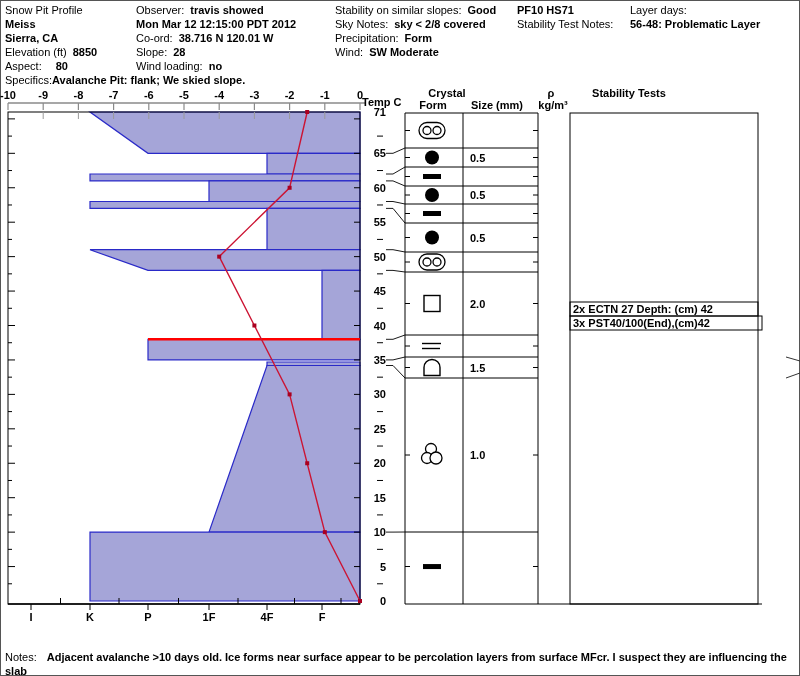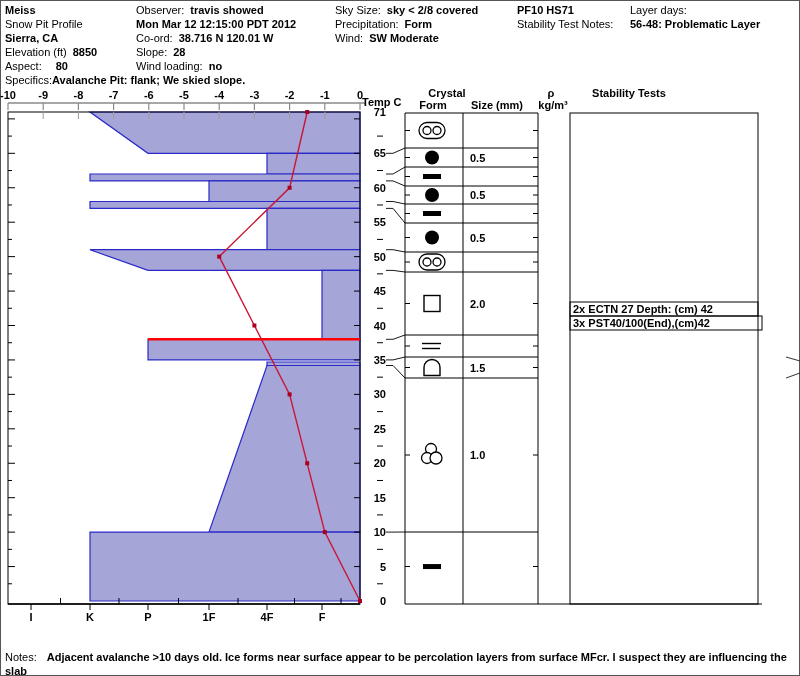--- a/index.html
+++ b/index.html
@@ -14,38 +14,39 @@
   svg{position:absolute;left:0;top:0;}
   svg text{font-family:"Liberation Sans",sans-serif;font-size:11px;}
   svg text.b{font-weight:bold;}
 </style>
 </head>
 <body>
 
 <div id="frame"></div>
 
 <div class="hcol" style="left:5px;top:3px;">
+  <div><span class="lbl">Snow Pit Profile</span></div>
   <div><span class="val">Meiss</span></div>
-  <div><span class="lbl">Snow Pit Profile</span></div>
   <div><span class="val">Sierra, CA</span></div>
   <div><span class="lbl">Elevation (ft)</span><span class="sp"></span><span class="val">8850</span></div>
   <div><span class="lbl">Aspect:</span><span class="sp" style="width:14px;"></span><span class="val">80</span></div>
   <div><span class="lbl">Specifics:</span><span class="val">Avalanche Pit: flank; We skied slope.</span></div>
 </div>
 
 <div class="hcol" style="left:136px;top:3px;">
   <div><span class="lbl">Observer:</span><span class="sp"></span><span class="val">travis showed</span></div>
   <div><span class="val">Mon Mar 12 12:15:00 PDT 2012</span></div>
   <div><span class="lbl">Co-ord:</span><span class="sp"></span><span class="val">38.716 N 120.01 W</span></div>
   <div><span class="lbl">Slope:</span><span class="sp"></span><span class="val">28</span></div>
   <div><span class="lbl">Wind loading:</span><span class="sp"></span><span class="val">no</span></div>
 </div>
 
 <div class="hcol" style="left:335px;top:3px;">
-  <div><span class="lbl">Sky Size:</span><span class="sp"></span><span class="val">sky &lt; 2/8 covered</span></div>
+  <div><span class="lbl">Stability on similar slopes:</span><span class="sp"></span><span class="val">Good</span></div>
+  <div><span class="lbl">Sky Notes:</span><span class="sp"></span><span class="val">sky &lt; 2/8 covered</span></div>
   <div><span class="lbl">Precipitation:</span><span class="sp"></span><span class="val">Form</span></div>
   <div><span class="lbl">Wind:</span><span class="sp"></span><span class="val">SW Moderate</span></div>
 </div>
 
 <div class="hcol" style="left:517px;top:3px;">
   <div><span class="val">PF10 HS71</span></div>
   <div><span class="lbl">Stability Test Notes:</span></div>
 </div>
 
 <div class="hcol" style="left:630px;top:3px;">

